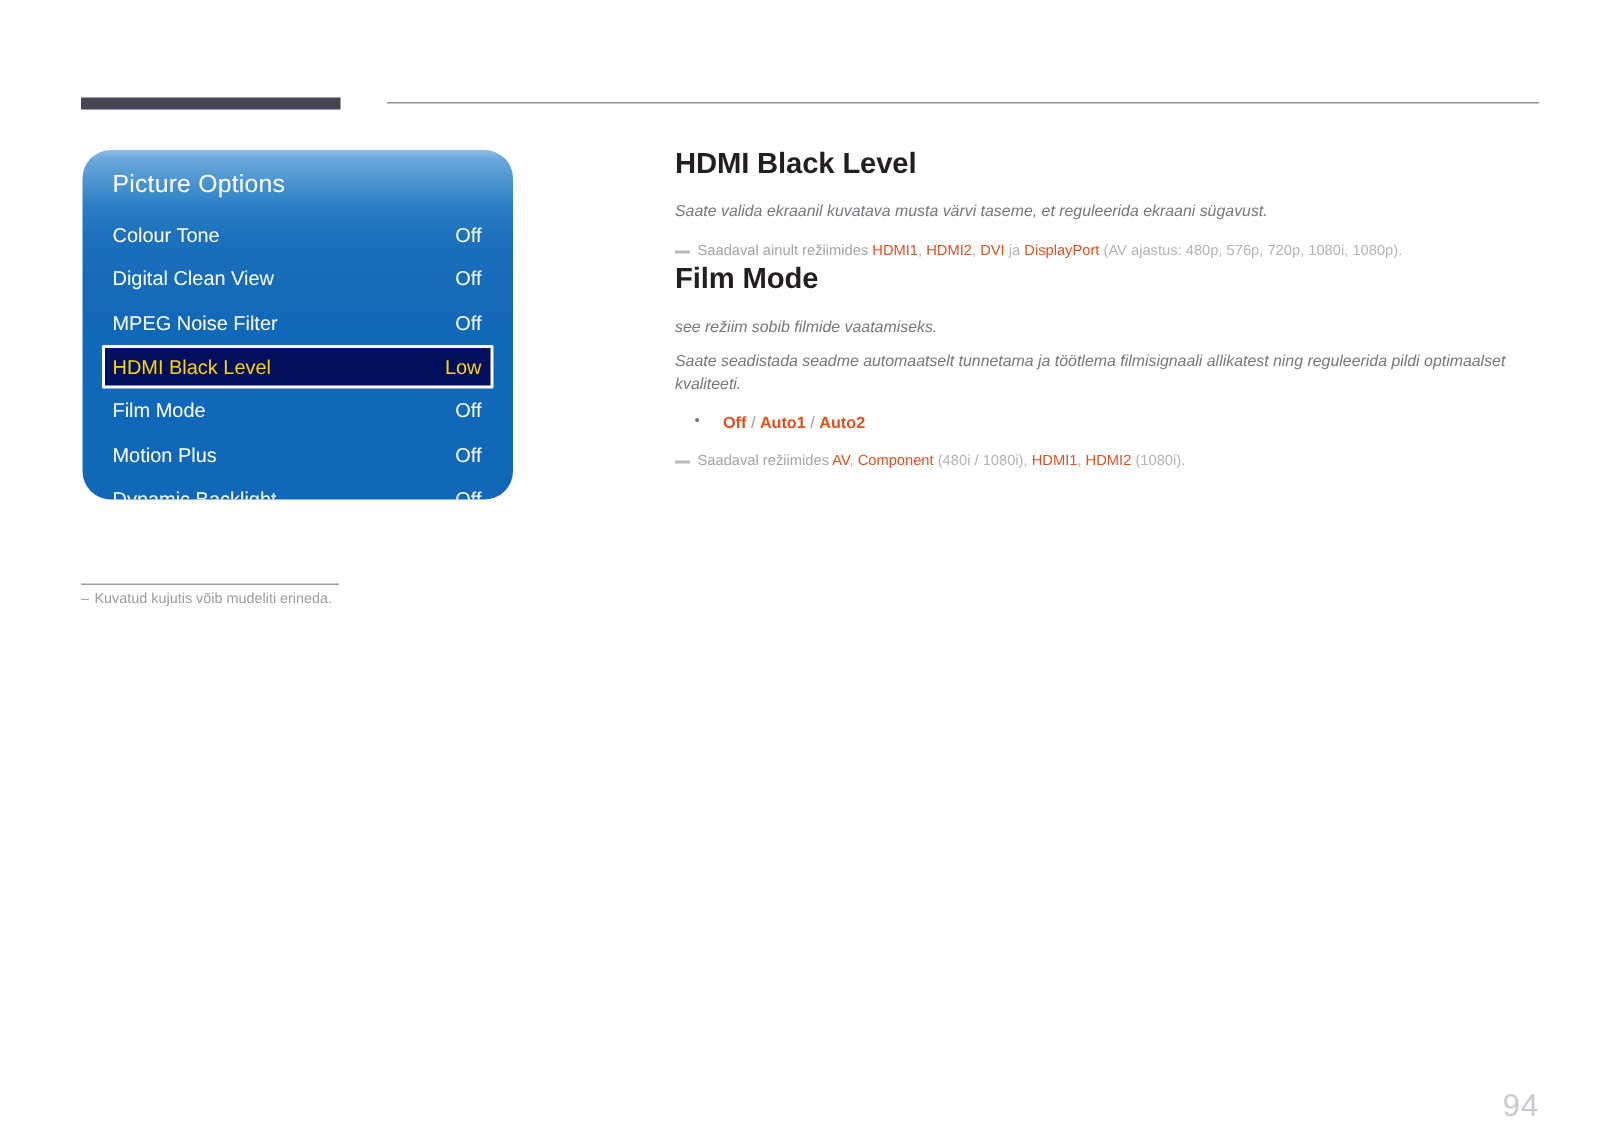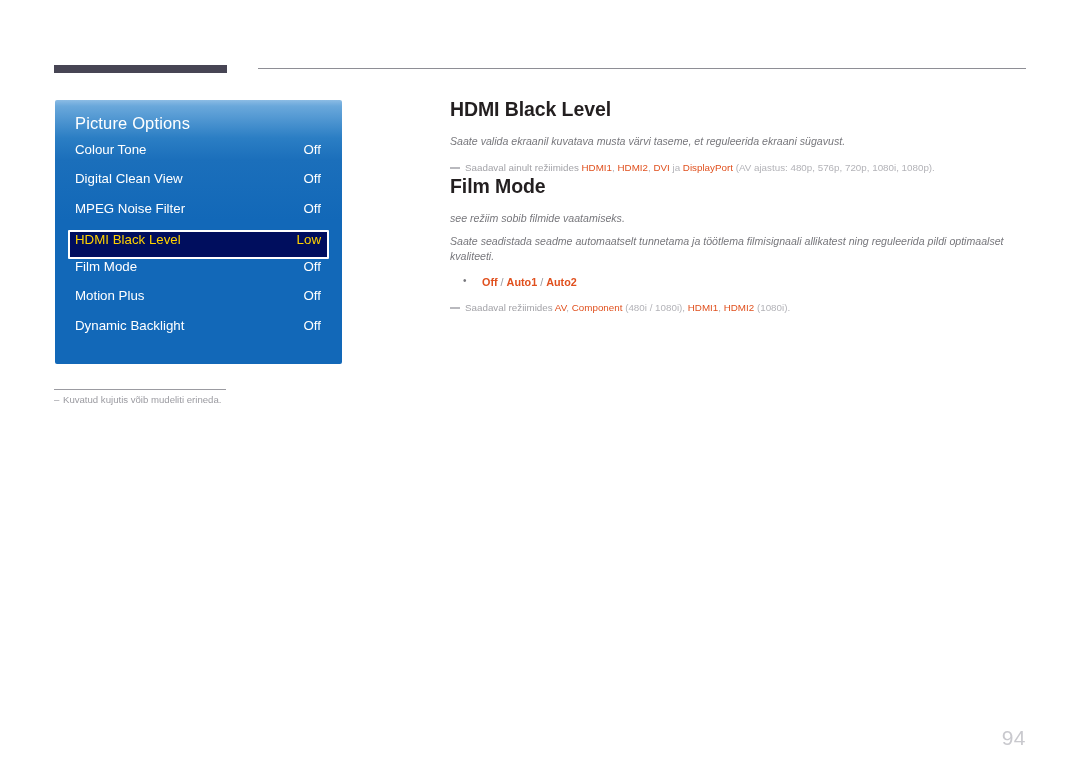--- a/index.html
+++ b/index.html
@@ -32,22 +32,22 @@
     height: 1px;
     background: #8e8e95;
   }
 
   
   .osd-panel {
     position: absolute;
     left: 55px;
     top: 100px;
     width: 287px;
-    height: 264px;
-    border-radius: 2px;
+    height: 233px;
+    border-radius: 19px;
     background:
       linear-gradient(to bottom,
         #8cbce4 0px,
         #6aa8db 6px,
         #2b7ec4 38px,
         #1b6fbb 60px,
         #1268b8 120px,
         #1268b8 100%);
     overflow: hidden;
   }
@@ -63,20 +63,21 @@
     position: absolute;
     left: 0;
     top: 42px;
     right: 0;
   }
   .osd-row {
     position: relative;
     height: 29.3px;
     margin: 0 13px;
     display: flex;
+    align-items: center;
     box-sizing: border-box;
     padding: 0 8px 0 7px;
   }
   .osd-row .lbl {
     font-size: 13.3px;
     color: #ffffff;
     flex: 1 1 auto;
     white-space: nowrap;
   }
   .osd-row .val {

